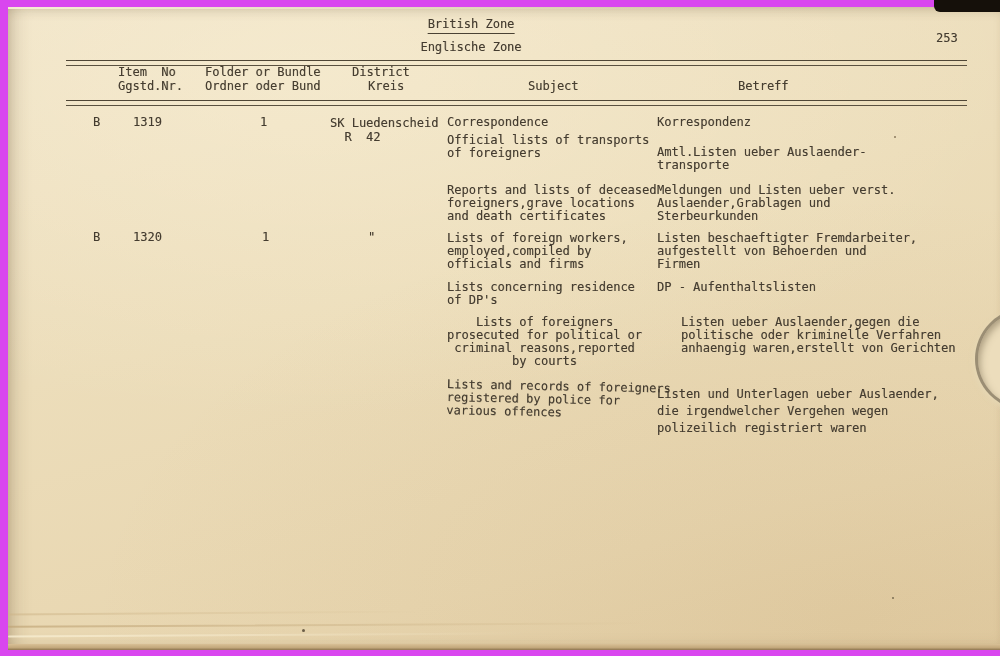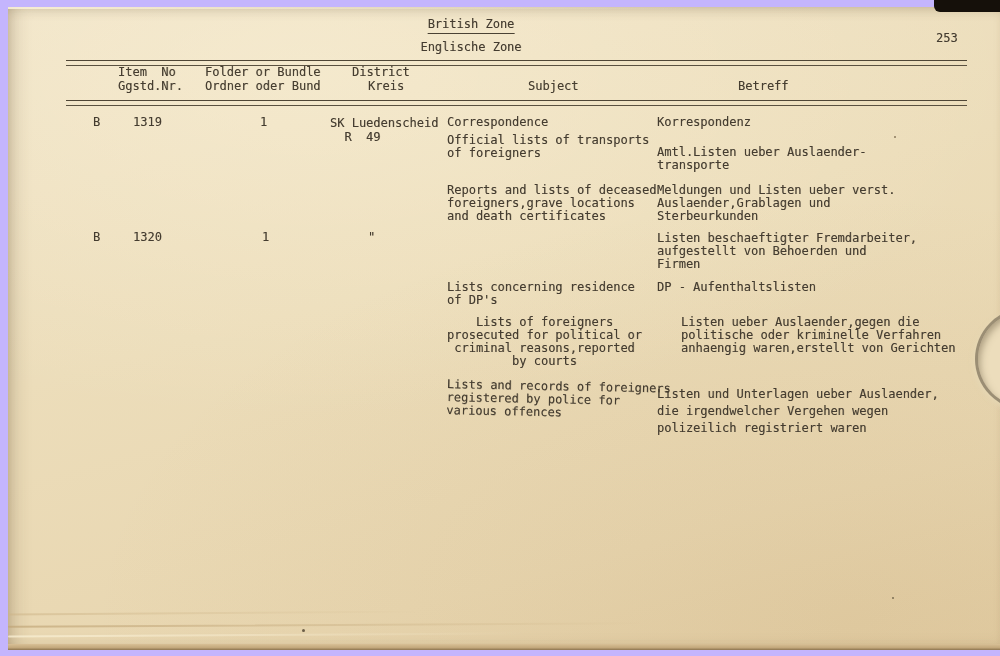--- a/index.html
+++ b/index.html
@@ -1,18 +1,18 @@
 <!DOCTYPE html>
 <html><head>
 <meta charset="utf-8">
 <style>
   html,body{margin:0;padding:0;background:#2a241b;}
   #canvas{
     position:relative;width:1000px;height:656px;overflow:hidden;
-    background:#c4b5fd;
+    background:#d946ef;
     font-family:"DejaVu Sans Mono","Liberation Mono",monospace;
   }
   
   #paper{
     position:absolute;left:8px;top:7px;right:0;bottom:6px;
     background:
       radial-gradient(120% 90% at 30% 10%, rgba(255,248,226,0.35), rgba(255,248,226,0) 60%),
       radial-gradient(140% 120% at 85% 95%, rgba(160,120,60,0.10), rgba(160,120,60,0) 55%),
       linear-gradient(165deg,#f0e3c6 0%,#ecddba 42%,#e8d6b0 78%,#e4cfa6 100%);
     box-shadow:
@@ -81,21 +81,21 @@
   <div class="txt hdr" style="left:205px;top:80px;">Ordner oder Bund</div>
   <div class="txt hdr" style="left:352px;top:66px;">District</div>
   <div class="txt hdr" style="left:368px;top:80px;">Kreis</div>
   <div class="txt hdr" style="left:528px;top:80px;">Subject</div>
   <div class="txt hdr" style="left:738px;top:80px;">Betreff</div>
 
   <div class="txt" style="left:93px;top:116px;">B</div>
   <div class="txt" style="left:133px;top:116px;">1319</div>
   <div class="txt" style="left:260px;top:116px;">1</div>
   <div class="txt" style="left:330px;top:116px;line-height:14px;">SK Luedenscheid
-  R  49</div>
+  R  42</div>
 
   <div class="txt" style="left:447px;top:116px;text-align:center;">Correspondence</div>
   <div class="txt" style="left:657px;top:116px;">Korrespondenz</div>
 
   <div class="txt" style="left:447px;top:134px;">Official lists of transports
 of foreigners</div>
   <div class="txt" style="left:657px;top:146px;">Amtl.Listen ueber Auslaender-
 transporte</div>
 
   <div class="txt" style="left:447px;top:184px;">Reports and lists of deceased
@@ -103,20 +103,23 @@
 and death certificates</div>
   <div class="txt" style="left:657px;top:184px;">Meldungen und Listen ueber verst.
 Auslaender,Grablagen und
 Sterbeurkunden</div>
 
   <div class="txt" style="left:93px;top:231px;">B</div>
   <div class="txt" style="left:133px;top:231px;">1320</div>
   <div class="txt" style="left:262px;top:231px;">1</div>
   <div class="txt" style="left:368px;top:231px;">"</div>
 
+  <div class="txt" style="left:447px;top:232px;">Lists of foreign workers,
+employed,compiled by
+officials and firms</div>
   <div class="txt" style="left:657px;top:232px;">Listen beschaeftigter Fremdarbeiter,
 aufgestellt von Behoerden und
 Firmen</div>
 
   <div class="txt" style="left:447px;top:281px;">Lists concerning residence
 of DP's</div>
   <div class="txt" style="left:657px;top:281px;">DP - Aufenthaltslisten</div>
 
   <div class="txt" style="left:447px;top:316px;text-align:center;">Lists of foreigners
 prosecuted for political or

